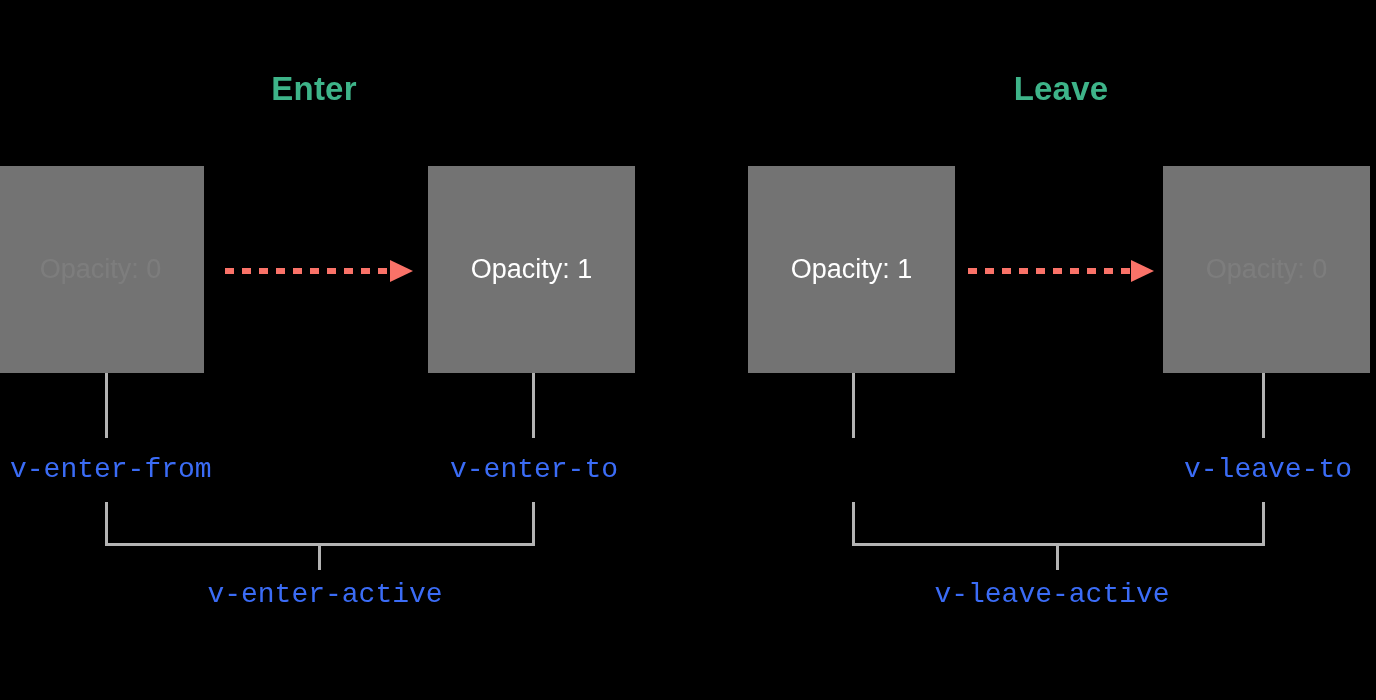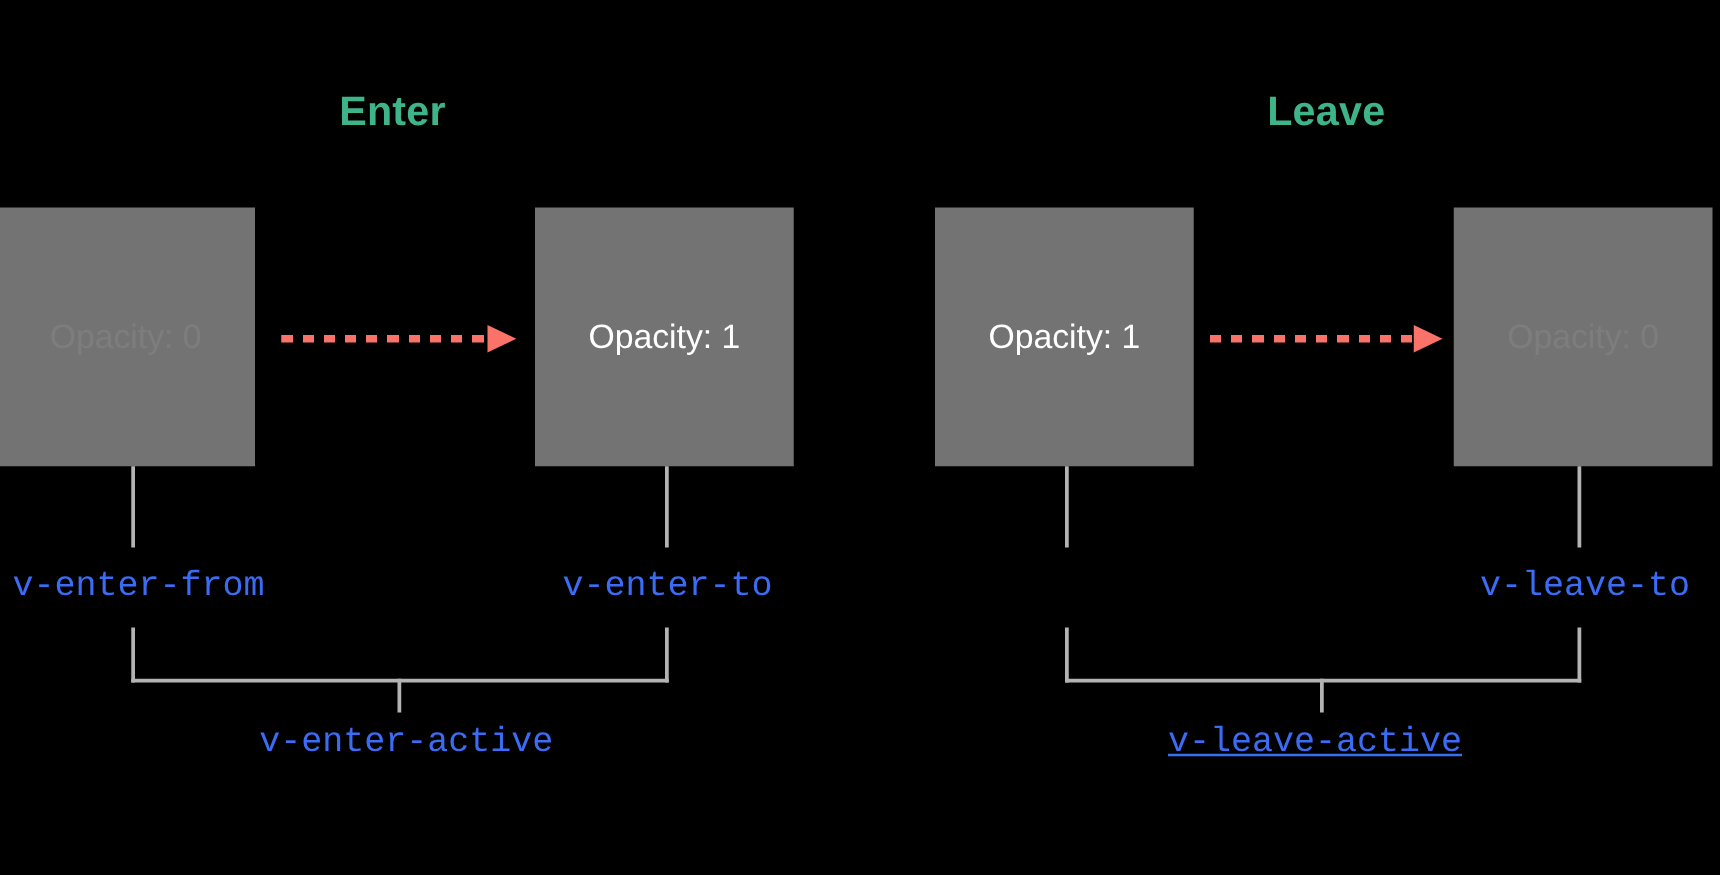--- a/index.html
+++ b/index.html
@@ -126,21 +126,21 @@
     white-space: nowrap;
   }
   .class-label.center { transform: translateX(-50%); }
   .class-label.right  { transform: translateX(-100%); }
 
   #lbl-enter-from   { left: 10px;   top: 454px; }
   #lbl-enter-to     { left: 618px;  top: 454px; }
   #lbl-leave-from   { left: 757px;  top: 454px; }
   #lbl-leave-to     { left: 1352px; top: 454px; }
   #lbl-enter-active { left: 325px;  top: 579px; text-align: right; }
-  #lbl-leave-active { left: 1052px; top: 579px; text-decoration: underline; }
+  #lbl-leave-active { left: 1052px; top: 579px; }
 </style>
 </head>
 <body>
 
 <div id="stage">
 
   <div class="section-title" id="title-enter">Enter</div>
   <div class="section-title" id="title-leave">Leave</div>
 
   <div class="state-box faded" id="box-enter-from">

